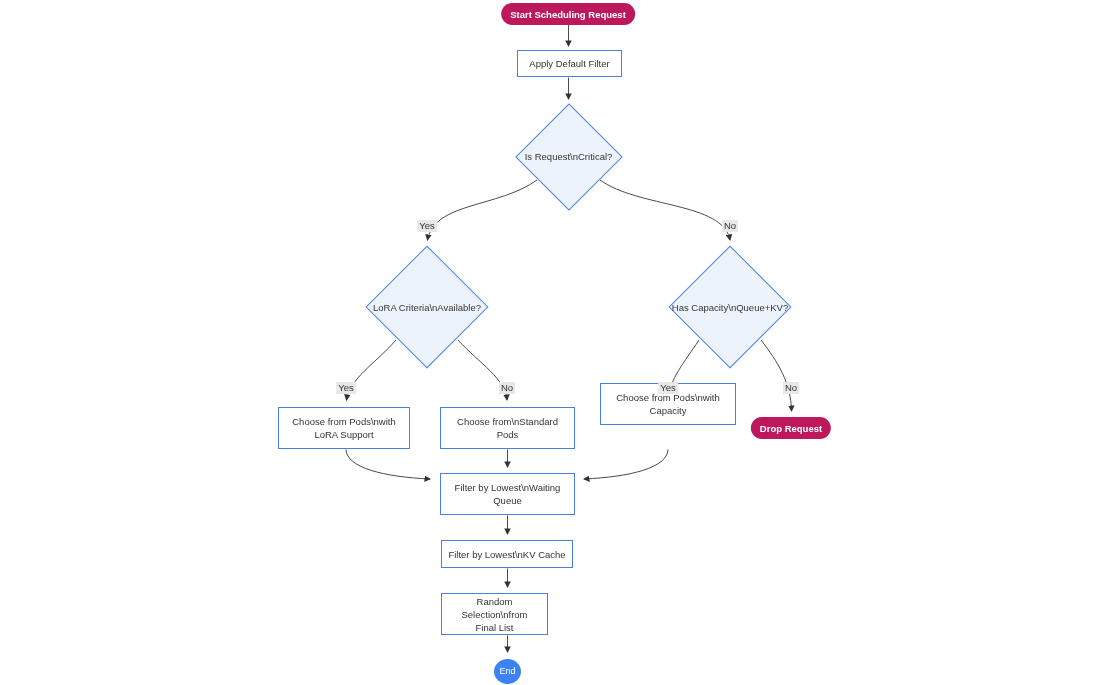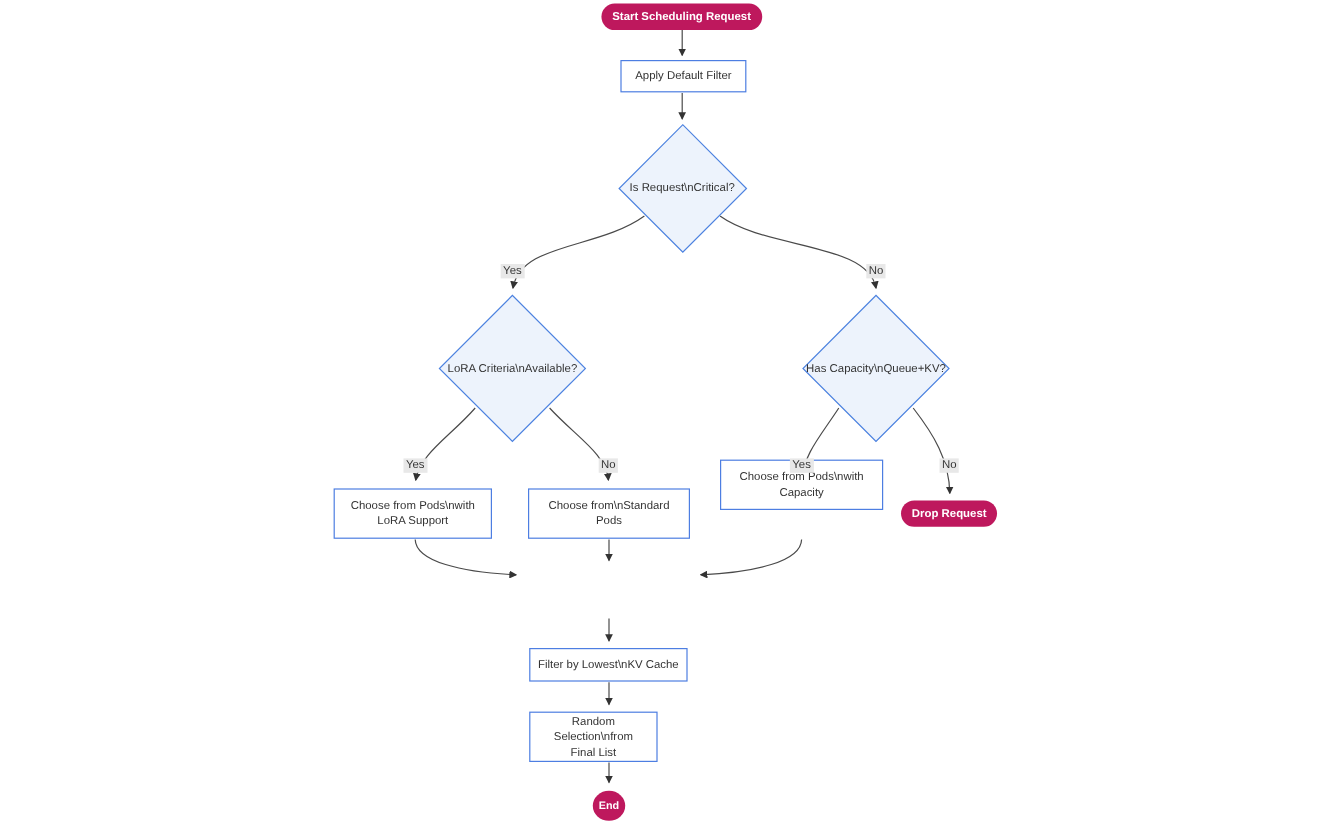--- a/index.html
+++ b/index.html
@@ -14,21 +14,21 @@
     display:flex; align-items:center; justify-content:center;
     text-align:center; color:#333333; font-size:9.5px; line-height:13px;
   }
   .rect { background:#ffffff; border:1.6px solid #4d7ee2; }
   .stadium {
     background:#be185d; color:#ffffff; font-weight:bold;
     border-radius:12px; padding:4px 9px; white-space:nowrap;
     transform:translateX(-50%); font-size:9.5px;
   }
   .circle {
-    background:#be185d; color:#ffffff; font-weight:bold;
+    background:#3b82f6; color:#ffffff; font-weight:normal;
     border-radius:50%; font-size:9px;
   }
   .decision { background:transparent; }
   .diamond-bg {
     position:absolute; left:50%; top:50%;
     transform:translate(-50%,-50%) rotate(45deg);
     background:#edf3fc; border:1.6px solid #4c82e0;
   }
   .decision .lbl { position:relative; white-space:nowrap; }
   .nowrap { white-space:nowrap; }
@@ -85,20 +85,21 @@
   </div>
 
   <div class="node rect" style="left:278px; top:407px; width:132px; height:42px; padding:0 8px;">Choose from Pods\nwith LoRA Support</div>
 
   <div class="node rect" style="left:440px; top:407px; width:135px; height:42px; padding:0 14px;">Choose from\nStandard Pods</div>
 
   <div class="node rect" style="left:600px; top:383px; width:136px; height:42px; padding:0 8px;">Choose from Pods\nwith Capacity</div>
 
   <div class="node stadium" style="left:791px; top:417px; height:22px;">Drop Request</div>
 
+  <div class="node rect" style="left:440px; top:473px; width:135px; height:42px; padding:0 10px;">Filter by Lowest\nWaiting Queue</div>
 
   <div class="node rect nowrap" style="left:441px; top:540px; width:132px; height:28px;">Filter by Lowest\nKV Cache</div>
 
   <div class="node rect" style="left:441px; top:593px; width:107px; height:42px; padding:0 10px;">Random Selection\nfrom Final List</div>
 
   <div class="node circle" style="left:494px; top:659px; width:27px; height:25px;">End</div>
 
   <div class="edge-label" style="left:427px; top:226px;">Yes</div>
   <div class="edge-label" style="left:730px; top:226px;">No</div>
   <div class="edge-label" style="left:346px; top:388px;">Yes</div>

